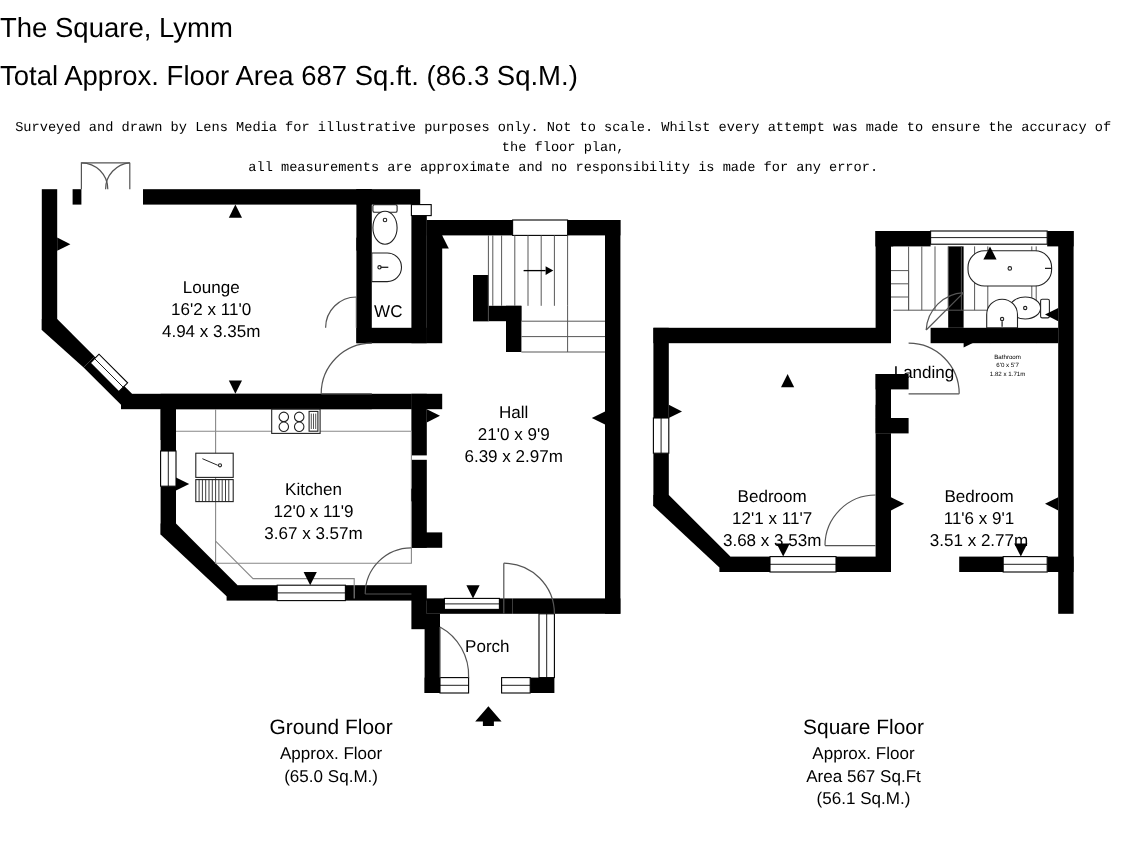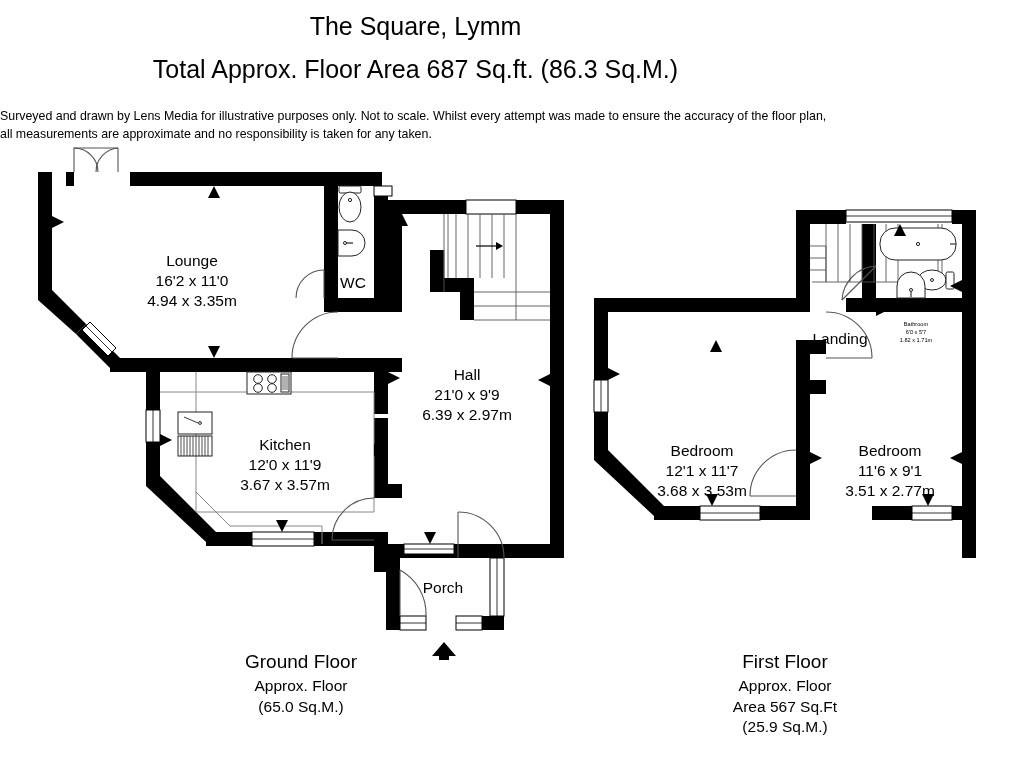--- a/index.html
+++ b/index.html
@@ -14,40 +14,41 @@
     font-family: "Liberation Sans", sans-serif;
     color: #000000;
     overflow: hidden;
   }
 
   .header {
     position: absolute;
     left: 0;
     top: 0;
     width: 831px;
-    text-align: center;
   }
   .title-main {
     font-size: 25px;
     line-height: 1.0;
     margin-top: 14px;
     letter-spacing: 0px;
   }
   .title-sub {
     font-size: 25px;
     line-height: 1.0;
     margin-top: 18px;
   }
   .disclaimer {
     position: absolute;
     left: 0;
     top: 108px;
     width: 1024px;
+    text-align: center;
     font-size: 12.4px;
     line-height: 1.45;
+    font-family: Liberation Mono, monospace;
   }
   .disclaimer .l2 { display: block; }
 
   .plan-svg {
     position: absolute;
     left: 0;
     top: 140px;
   }
 
   .footers {
@@ -83,21 +84,21 @@
 </head>
 <body>
 
 <div class="header">
   <div class="title-main">The Square, Lymm</div>
   <div class="title-sub">Total Approx. Floor Area 687 Sq.ft. (86.3 Sq.M.)</div>
 </div>
 
 <div class="disclaimer">
   <span>Surveyed and drawn by Lens Media for illustrative purposes only. Not to scale. Whilst every attempt was made to ensure the accuracy of the floor plan,</span>
-  <span class="l2">all measurements are approximate and no responsibility is taken for any taken.</span>
+  <span class="l2">all measurements are approximate and no responsibility is made for any error.</span>
 </div>
 
 <svg class="plan-svg" width="1024" height="520" viewBox="0 0 1024 520">
 
   <g>
 
     <g fill="#000">
 
       <rect x="38" y="32" width="14" height="128"></rect>
 
@@ -517,20 +518,20 @@
 <div class="footers">
   <div class="footer-block footer-ground">
     <div class="floor-name">Ground Floor</div>
     <div class="floor-area">
       <span>Approx. Floor</span>
       <span>(65.0 Sq.M.)</span>
     </div>
   </div>
 
   <div class="footer-block footer-first">
-    <div class="floor-name">First Floor</div>
+    <div class="floor-name">Square Floor</div>
     <div class="floor-area">
       <span>Approx. Floor</span>
       <span>Area 567 Sq.Ft</span>
-      <span>(25.9 Sq.M.)</span>
+      <span>(56.1 Sq.M.)</span>
     </div>
   </div>
 </div>
 
 </body></html>

